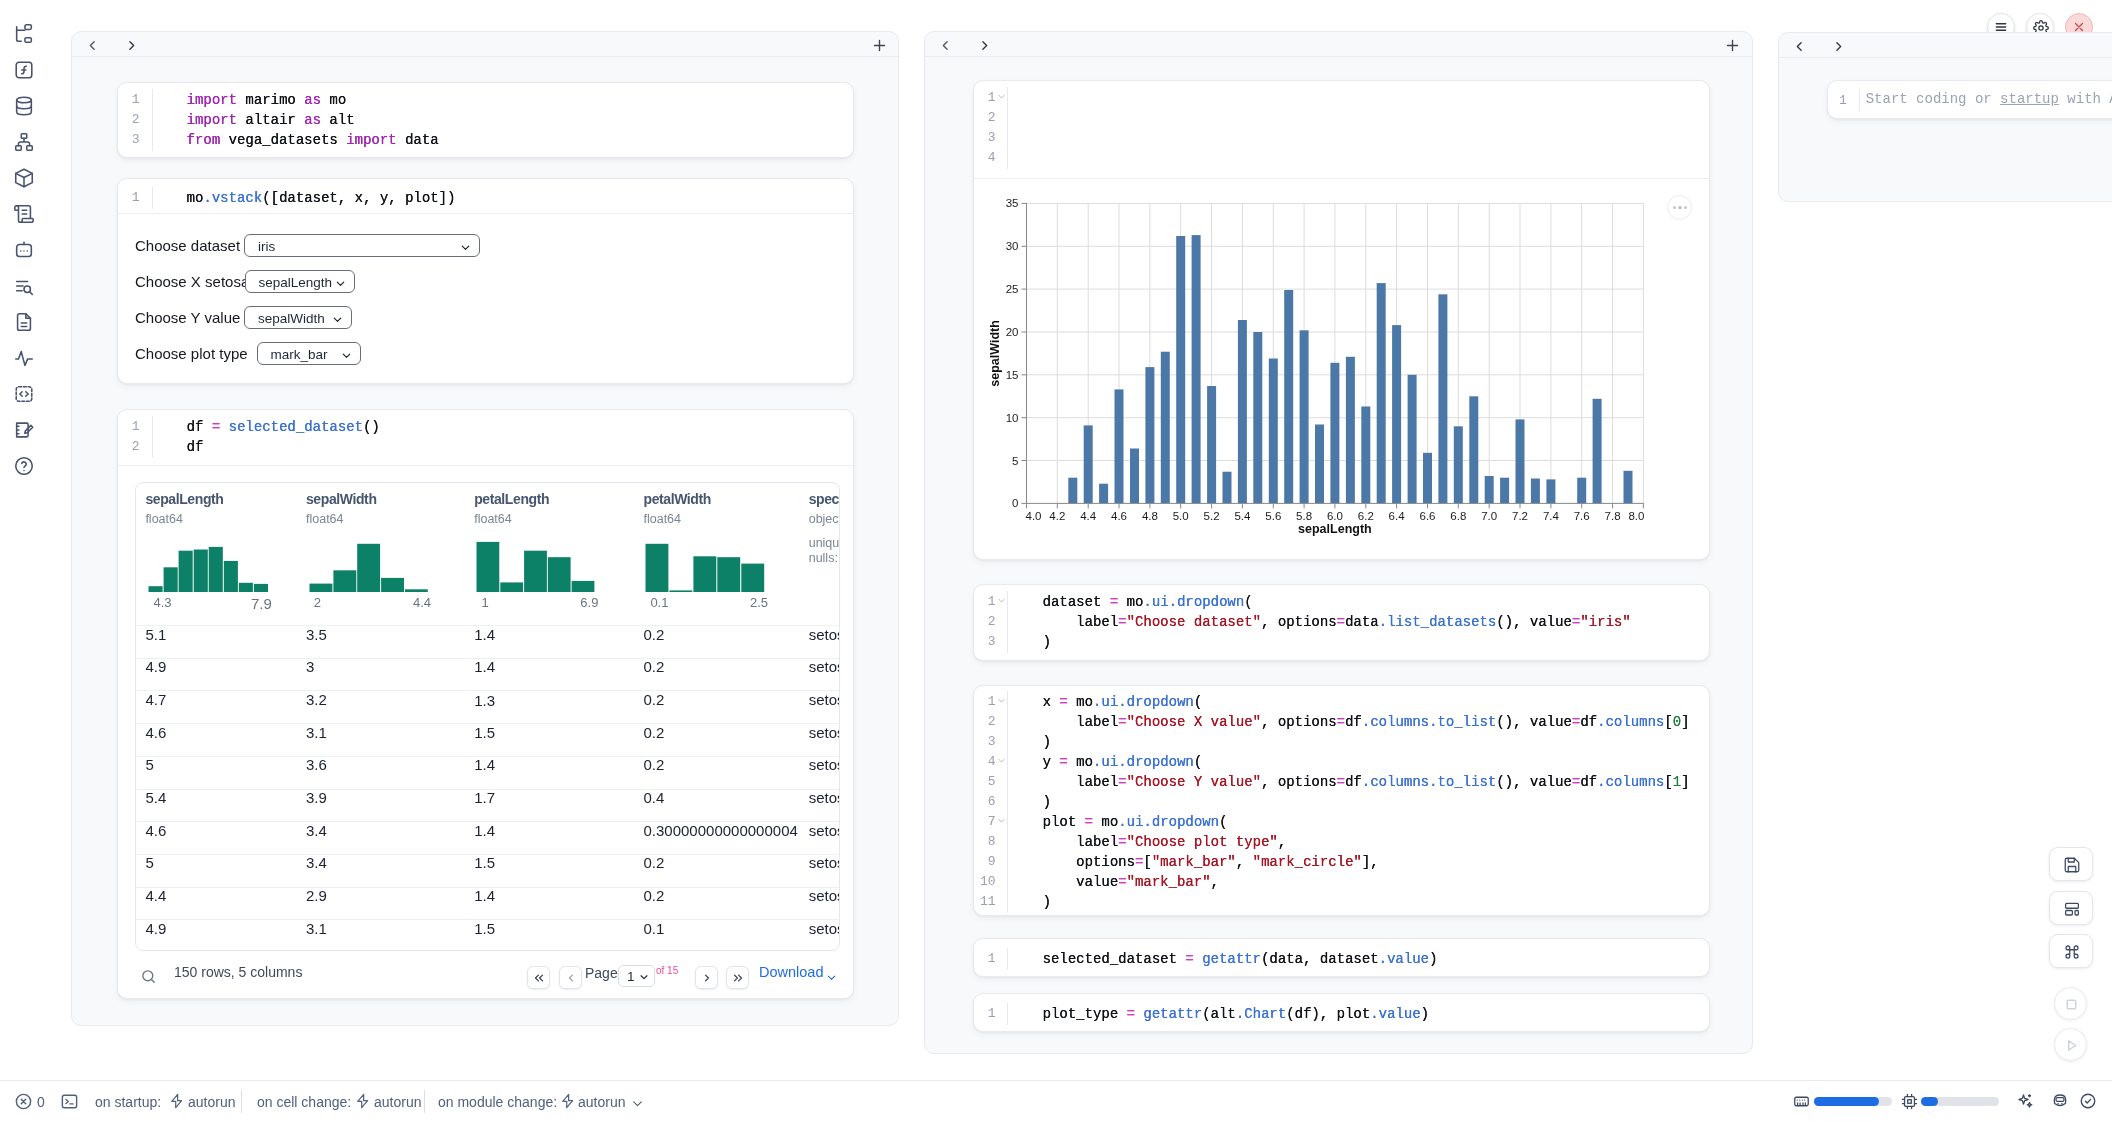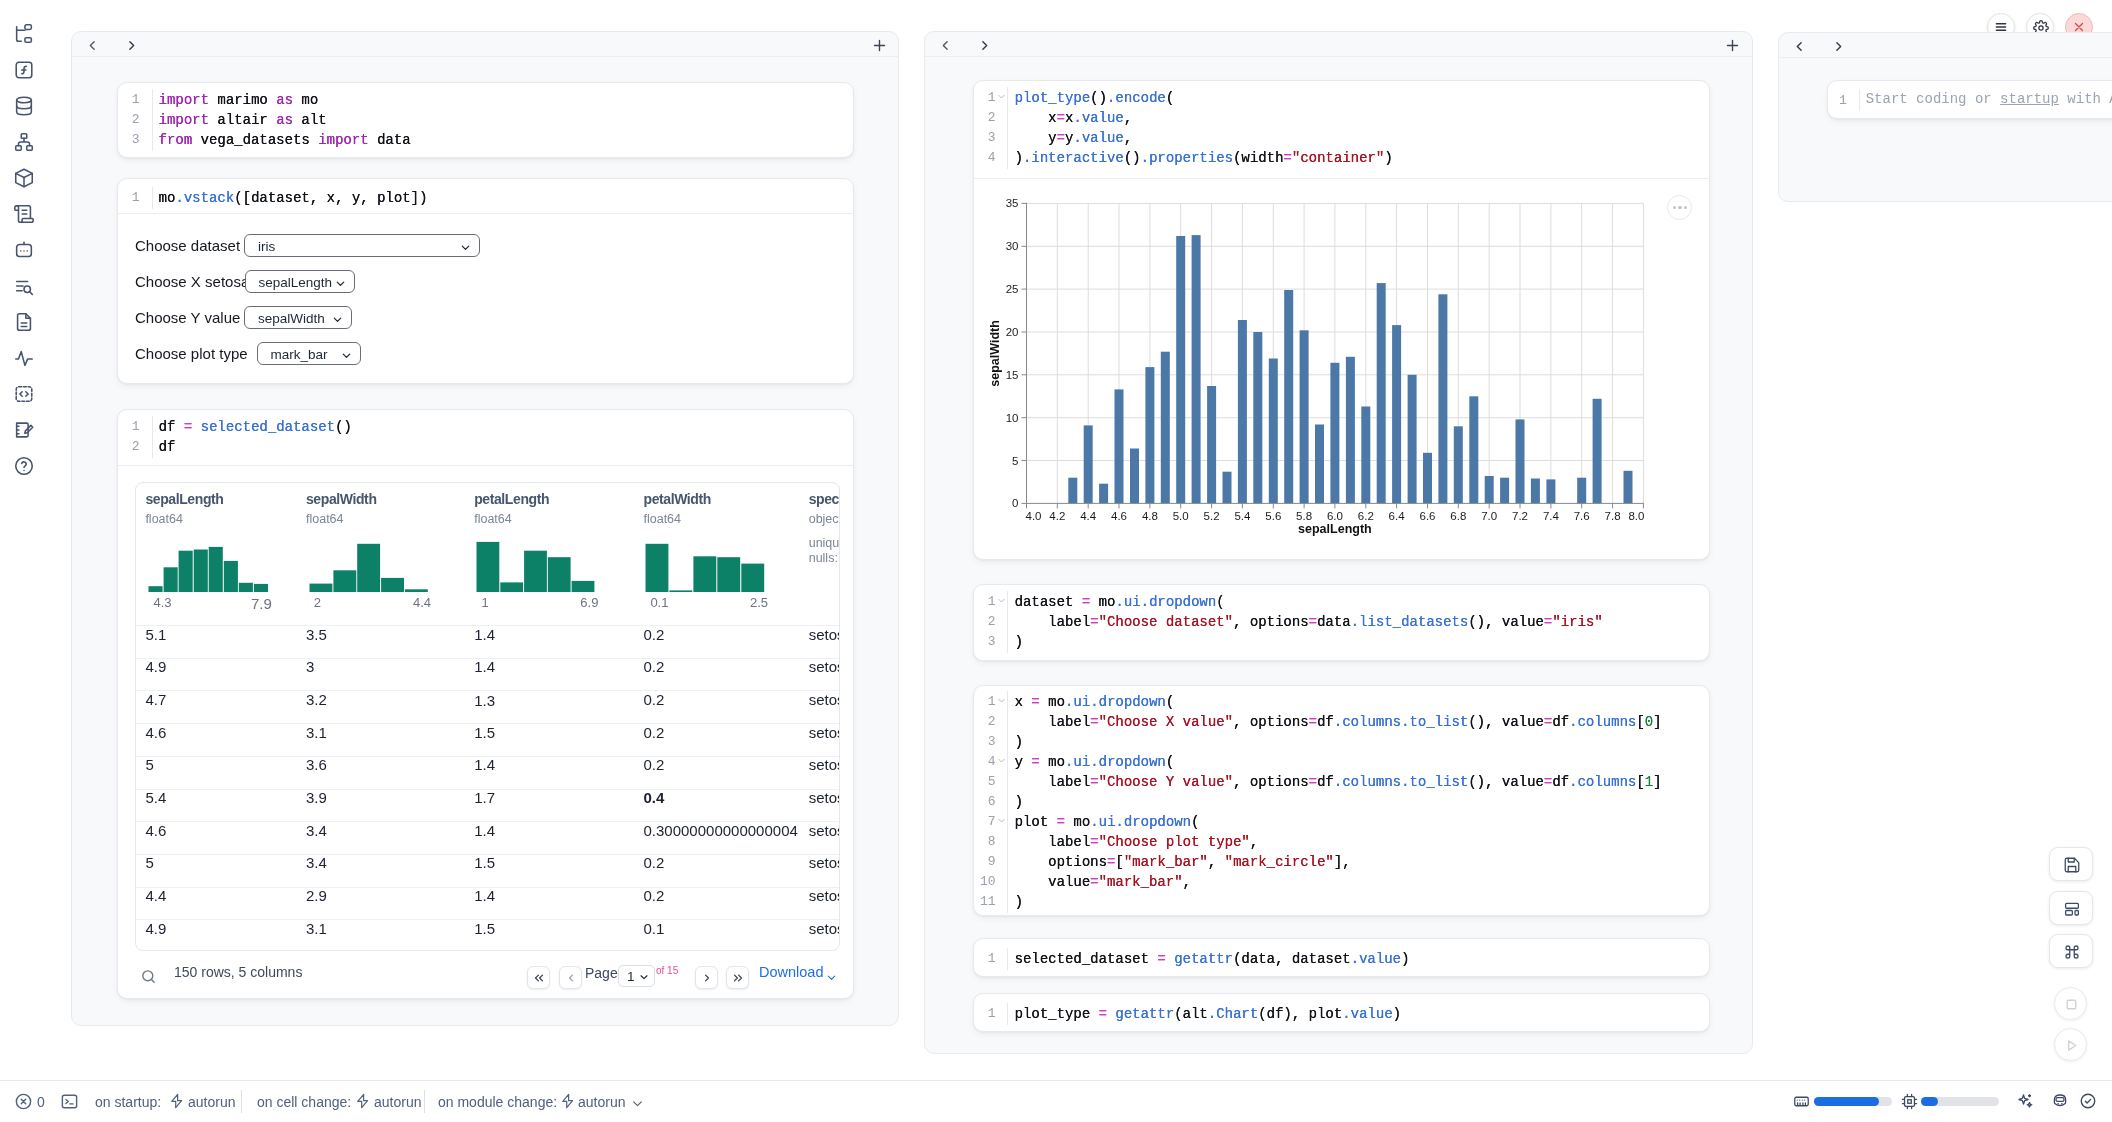--- a/index.html
+++ b/index.html
@@ -4,21 +4,21 @@
 html,body { width:2112px; height:1122px; overflow:hidden; background:#ffffff;
   font-family:"Liberation Sans", sans-serif; }
 .abs { position:absolute; }
 .panel { position:absolute; background:#f8f9fb; border:1px solid #e9eaef;
   border-radius:10px; }
 .phead { position:absolute; left:0; right:0; top:0; height:25px;
   border-bottom:1px solid #ececf1; }
 .cell { position:absolute; background:#ffffff; border:1px solid #e7e9ee;
   border-radius:10px; box-shadow:0 1px 2px rgba(23,30,46,.05), 0 3px 8px -2px rgba(23,30,46,.07); }
 .code { font-family:"Liberation Mono", monospace; font-size:14px; line-height:20px;
-  color:#101318; white-space:pre; text-shadow:0.2px 0 0 currentColor; }
+  color:#101318; white-space:pre; text-shadow:0.2px 0 0 currentColor;margin-left:28px; }
 .gut { position:absolute; font-family:"Liberation Mono", monospace; font-size:13px;
   line-height:20px; color:#9aa2ae; text-align:right; white-space:pre; }
 .gdiv { position:absolute; width:1px; background:#e7e9ee; }
 .k { color:#a125b2; } 
 .f { color:#3a72d4; } 
 .s { color:#a81423; } 
 .o { color:#cf3fc0; } 
 .n { color:#1a7f3c; } 
 .cdiv { position:absolute; left:0; right:0; height:1px; background:#ebedf1; }
 .lbl { font-size:15px; color:#15181f; }
@@ -255,21 +255,21 @@
 <div class="abs" style="left:0;right:0;top:272.7px;height:32.7px;border-top:1px solid #eef0f4;"></div>
 <div class="rowval abs" style="left:9.1px;top:273.2px;">5</div>
 <div class="rowval abs" style="left:169.7px;top:273.2px;text-align:right;">3.6</div>
 <div class="rowval abs" style="left:337.9px;top:273.2px;">1.4</div>
 <div class="rowval abs" style="left:507.2px;top:273.2px;">0.2</div>
 <div class="rowval abs" style="left:672.4px;top:273.2px;">setosa</div>
 <div class="abs" style="left:0;right:0;top:305.4px;height:32.7px;border-top:1px solid #eef0f4;"></div>
 <div class="rowval abs" style="left:9.1px;top:305.9px;">5.4</div>
 <div class="rowval abs" style="left:169.7px;top:305.9px;">3.9</div>
 <div class="rowval abs" style="left:337.9px;top:305.9px;">1.7</div>
-<div class="rowval abs" style="left:507.2px;top:305.9px;font-weight:bold;">0.4</div>
+<div class="rowval abs" style="left:507.2px;top:305.9px;">0.4</div>
 <div class="rowval abs" style="left:672.4px;top:305.9px;">setosa</div>
 <div class="abs" style="left:0;right:0;top:338.1px;height:32.7px;border-top:1px solid #eef0f4;"></div>
 <div class="rowval abs" style="left:9.1px;top:338.6px;">4.6</div>
 <div class="rowval abs" style="left:169.7px;top:338.6px;">3.4</div>
 <div class="rowval abs" style="left:337.9px;top:338.6px;">1.4</div>
 <div class="rowval abs" style="left:507.2px;top:338.6px;">0.30000000000000004</div>
 <div class="rowval abs" style="left:672.4px;top:338.6px;">setosa</div>
 <div class="abs" style="left:0;right:0;top:370.8px;height:32.7px;border-top:1px solid #eef0f4;"></div>
 <div class="rowval abs" style="left:9.1px;top:371.3px;">5</div>
 <div class="rowval abs" style="left:169.7px;top:371.3px;">3.4</div>
@@ -341,24 +341,20 @@
     </svg>
 <div class="cell" style="left:47.7px;top:48px;width:737px;height:480.4px;">
 <div class="gut" style="left:0;top:7px;width:21.5px;">1
 2
 3
 4</div>
 <svg class="abs" style="left:23.5px;top:11px" width="9" height="9" viewBox="0 0 24 24" fill="none" stroke="#a8aeb8" stroke-width="2.4" stroke-linecap="round" stroke-linejoin="round">
         <path d="M5 9l7 7 7-7"></path>
       </svg>
 <div class="gdiv" style="left:33.5px;top:6px;height:82px;"></div>
-<div class="code abs" style="left:40.5px;top:7px;"><span class="f">plot_type</span>()<span class="f">.encode</span>(
-    x<span class="o">=</span>x<span class="f">.value</span>,
-    y<span class="o">=</span>y<span class="f">.value</span>,
-)<span class="f">.interactive</span>()<span class="f">.properties</span>(width<span class="o">=</span><span class="s">"container"</span>)</div>
 <div class="cdiv" style="top:97px;"></div>
 <svg class="abs" style="left:0;top:0" width="737" height="480" viewBox="0 0 737 480">
         <line x1="52.5" y1="122.4" x2="52.5" y2="422.4" stroke="#ddd" stroke-width="1"></line>
         <line x1="83.3" y1="122.4" x2="83.3" y2="422.4" stroke="#ddd" stroke-width="1"></line>
         <line x1="114.2" y1="122.4" x2="114.2" y2="422.4" stroke="#ddd" stroke-width="1"></line>
         <line x1="145.0" y1="122.4" x2="145.0" y2="422.4" stroke="#ddd" stroke-width="1"></line>
         <line x1="175.9" y1="122.4" x2="175.9" y2="422.4" stroke="#ddd" stroke-width="1"></line>
         <line x1="206.7" y1="122.4" x2="206.7" y2="422.4" stroke="#ddd" stroke-width="1"></line>
         <line x1="237.6" y1="122.4" x2="237.6" y2="422.4" stroke="#ddd" stroke-width="1"></line>
         <line x1="268.4" y1="122.4" x2="268.4" y2="422.4" stroke="#ddd" stroke-width="1"></line>

